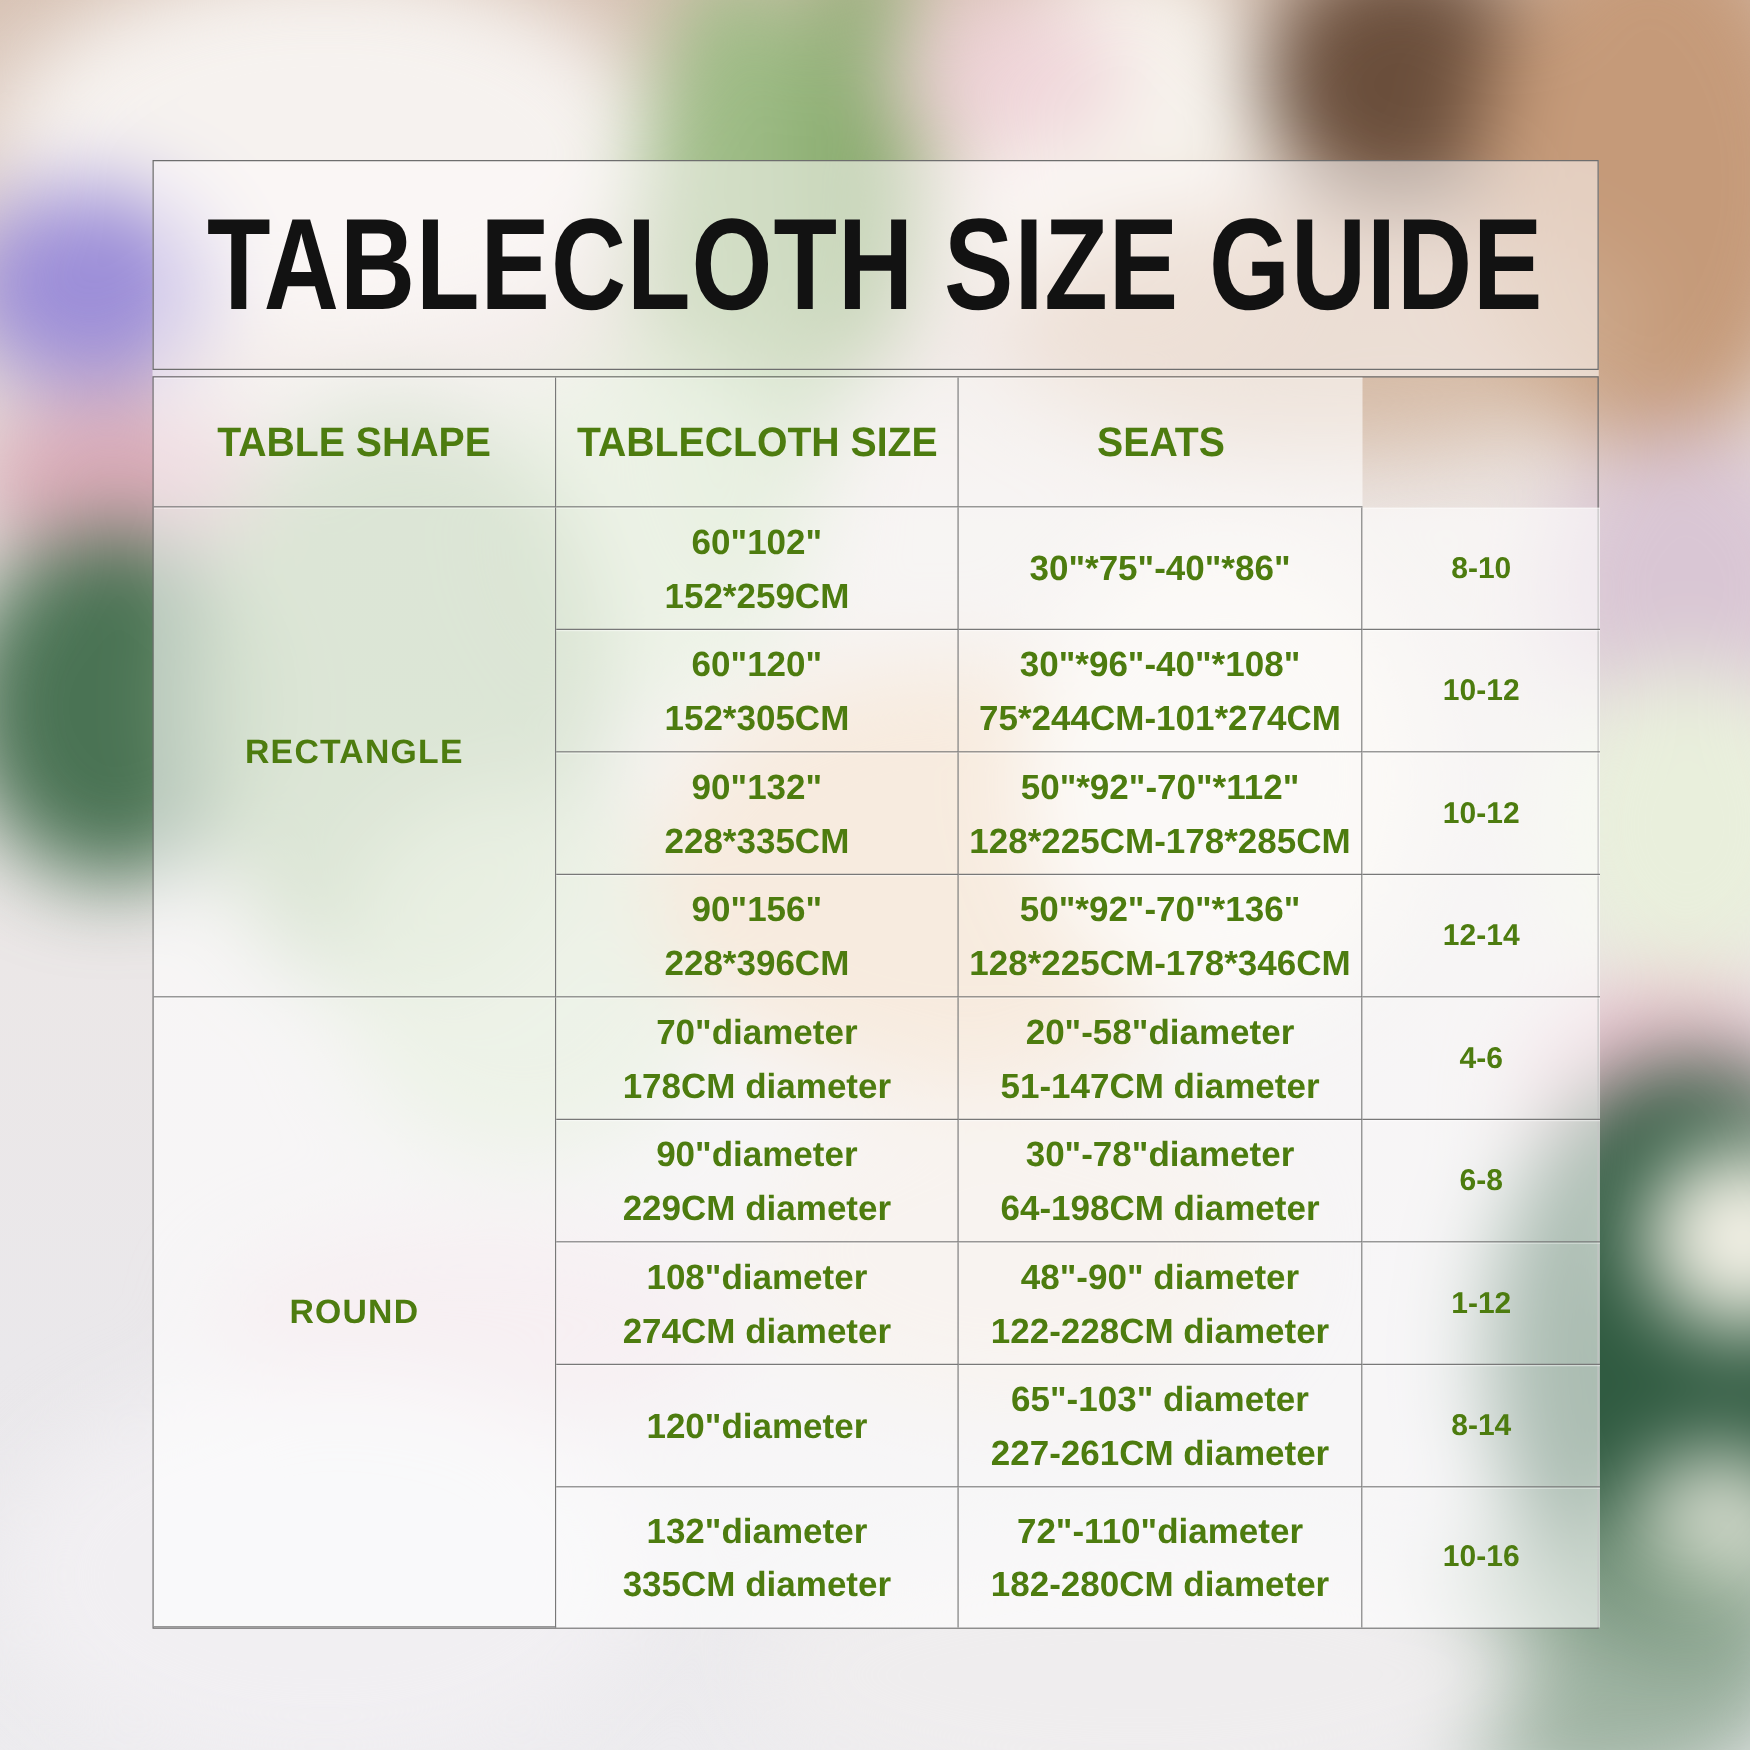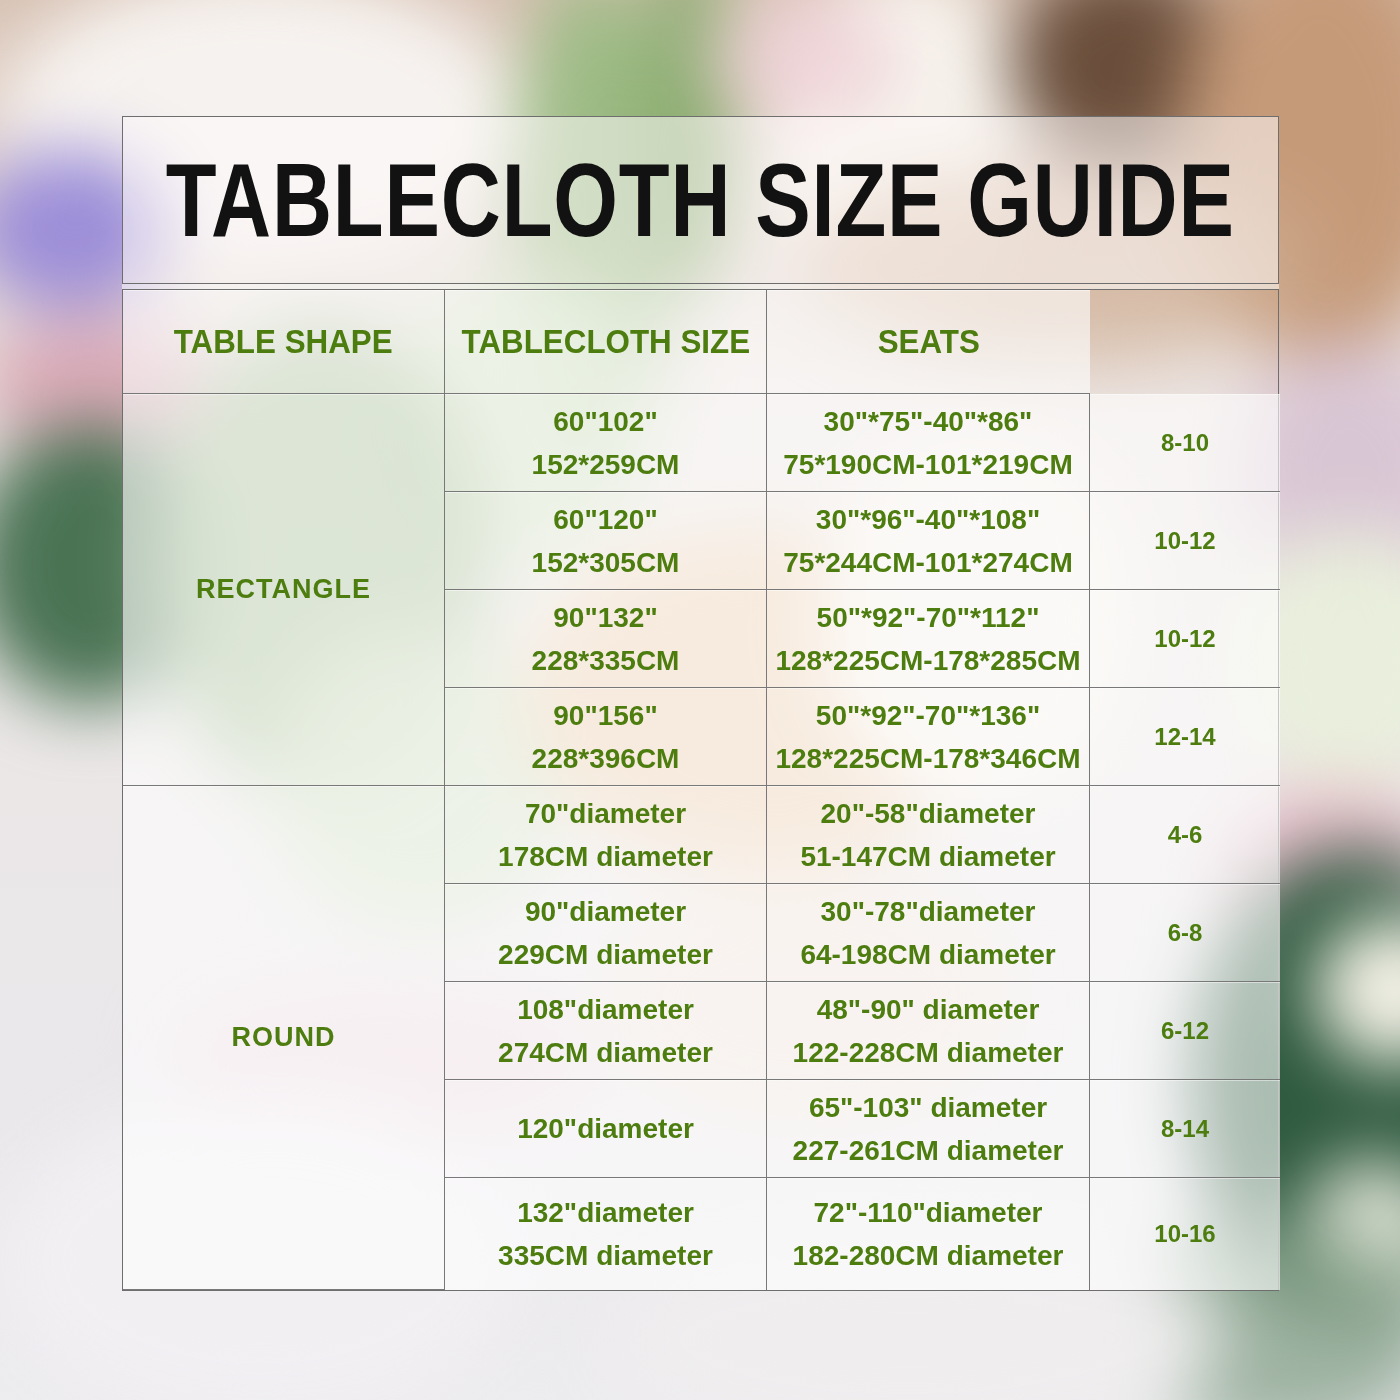--- a/index.html
+++ b/index.html
@@ -10,21 +10,21 @@
   }
   
   .bg{position:absolute;inset:0;}
   .bg-base{
     position:absolute;inset:0;
     background:linear-gradient(180deg,#d8c3b5 0%,#e4d6cf 12%,#ece5e2 30%,#ebe7e7 55%,#eae8eb 78%,#edecef 100%);
   }
   .blobs{position:absolute;inset:0;filter:blur(34px);}
   .blob{position:absolute;border-radius:50%;}
   
-  .panel{position:absolute;left:122px;top:116px;width:1157px;}
+  .panel{position:absolute;left:122px;top:128px;width:1157px;}
   .title-box{
     box-sizing:border-box;height:168px;border:1px solid #6e6e6e;
     background:rgba(253,250,250,0.55);
     display:flex;align-items:center;justify-content:center;
   }
   .title-text{
     font-size:104px;font-weight:700;color:#121212;white-space:nowrap;
     transform:scaleX(0.80);transform-origin:center;letter-spacing:1px;
   }
   .divider{height:5px;background:rgba(255,255,255,0.55);}
@@ -108,21 +108,20 @@
       </div>
 
     <div class="c shape span4">RECTANGLE</div>
 
     <div class="c two">
       <div>60"102"</div>
       <div>152*259CM</div>
     </div>
     <div class="c two">
       <div>30"*75"-40"*86"</div>
-      <div>75*190CM-101*219CM</div>
     </div>
     <div class="c seats nr">8-10</div>
 
     <div class="c two">
       <div>60"120"</div>
       <div>152*305CM</div>
     </div>
     <div class="c two">
       <div>30"*96"-40"*108"</div>
       <div>75*244CM-101*274CM</div>
@@ -172,21 +171,21 @@
     <div class="c seats nr">6-8</div>
 
     <div class="c two">
       <div>108"diameter</div>
       <div>274CM diameter</div>
     </div>
     <div class="c two">
       <div>48"-90" diameter</div>
       <div>122-228CM diameter</div>
     </div>
-    <div class="c seats nr">6-12</div>
+    <div class="c seats nr">1-12</div>
 
     <div class="c two">
       <div>120"diameter</div>
     </div>
     <div class="c two">
       <div>65"-103" diameter</div>
       <div>227-261CM diameter</div>
     </div>
     <div class="c seats nr">8-14</div>
 

